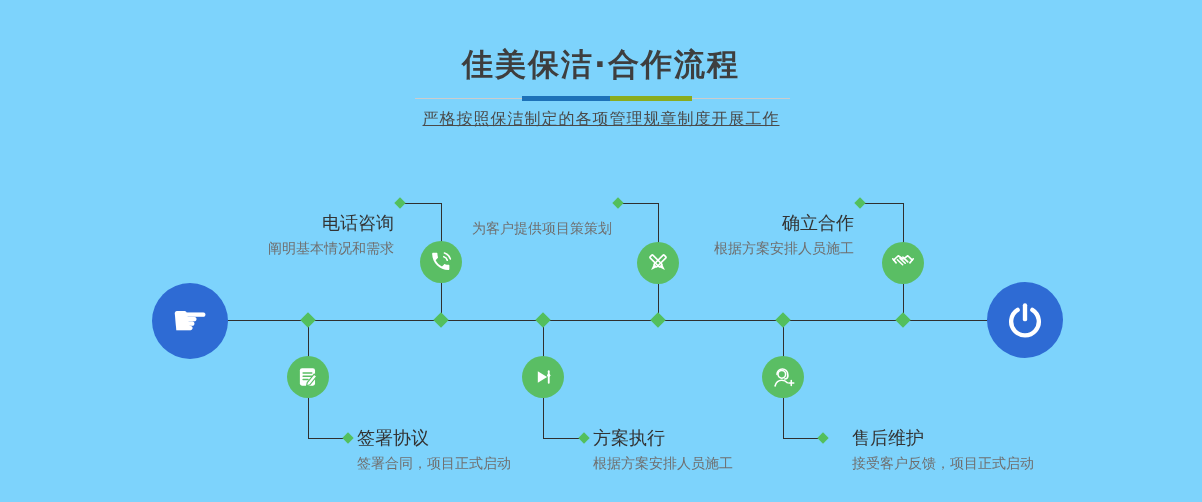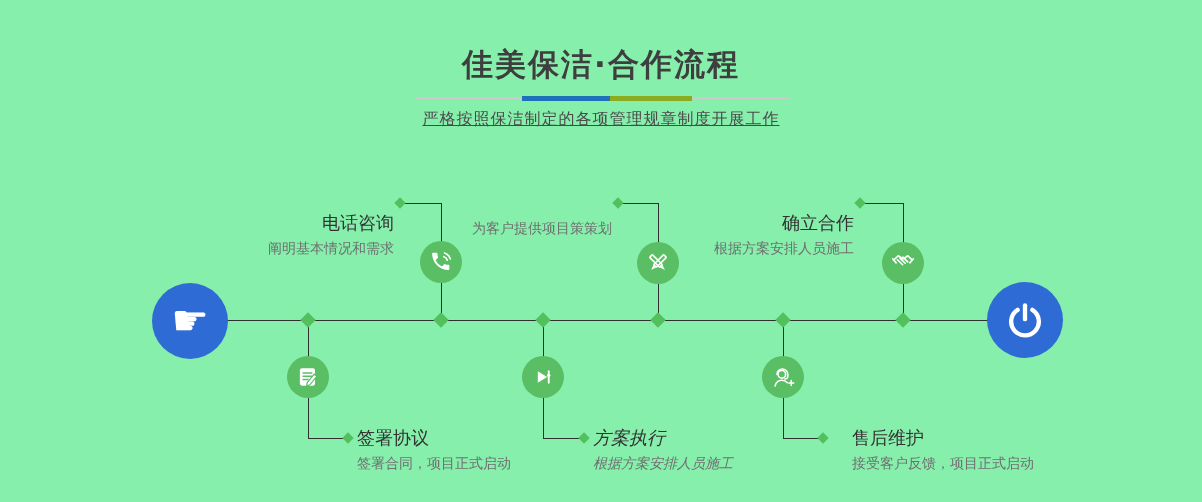--- a/index.html
+++ b/index.html
@@ -1,17 +1,17 @@
 <!DOCTYPE html>
 <html><head>
 <meta charset="utf-8">
 <style>
   html,body{margin:0;padding:0;background:#fff;}
   .canvas{
-    position:relative;width:1202px;height:502px;background:#86efac;overflow:hidden;
+    position:relative;width:1202px;height:502px;background:#7dd3fc;overflow:hidden;
     font-family:"DejaVu Sans","Liberation Sans",sans-serif;
   }
   
   .page-title{
     position:absolute;top:44px;left:0;width:100%;text-align:center;
     font-size:31px;font-weight:bold;color:#3e3e3e;letter-spacing:2px;
   }
   .divider-hairline{position:absolute;top:98px;left:415px;width:375px;height:1px;background:#cccccc;}
   .divider-blue{position:absolute;top:96px;left:522px;width:88px;height:5px;background:#1d71b8;}
   .divider-olive{position:absolute;top:96px;left:610px;width:82px;height:5px;background:#8aac1e;}
@@ -42,21 +42,21 @@
   }
   .hand-glyph{color:#ffffff;font-size:42px;line-height:1;font-family:"DejaVu Sans",sans-serif;}
   
   .step-text{position:absolute;}
   .step-text.top{text-align:right;top:193px;margin-top:20px;}
   .step-text.bottom{text-align:left;top:428px;}
   .step-title{font-size:18px;color:#333333;line-height:20px;white-space:nowrap;}
   .step-desc{font-size:14px;color:#6f6f6f;line-height:16px;margin-top:7px;white-space:nowrap;}
   
   .t1-text{right:808px;} .t2-text{right:590px;} .t3-text{right:348px;}
-  .b1-text{left:357px;}  .b2-text{left:593px;font-style:italic;}  .b3-text{left:832px;margin-left:20px;}
+  .b1-text{left:357px;}  .b2-text{left:593px;}  .b3-text{left:832px;margin-left:20px;}
 </style>
 </head>
 <body>
 
 <div class="canvas">
 
   <div class="page-title">佳美保洁·合作流程</div>
   <div class="divider-hairline"></div>
   <div class="divider-blue"></div>
   <div class="divider-olive"></div>

